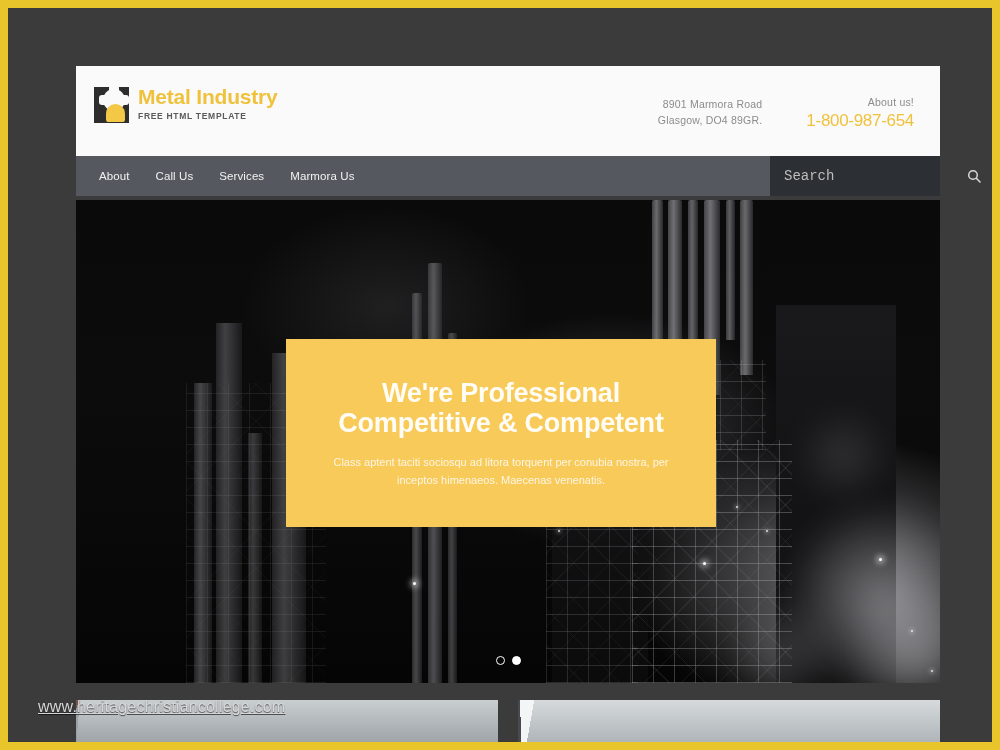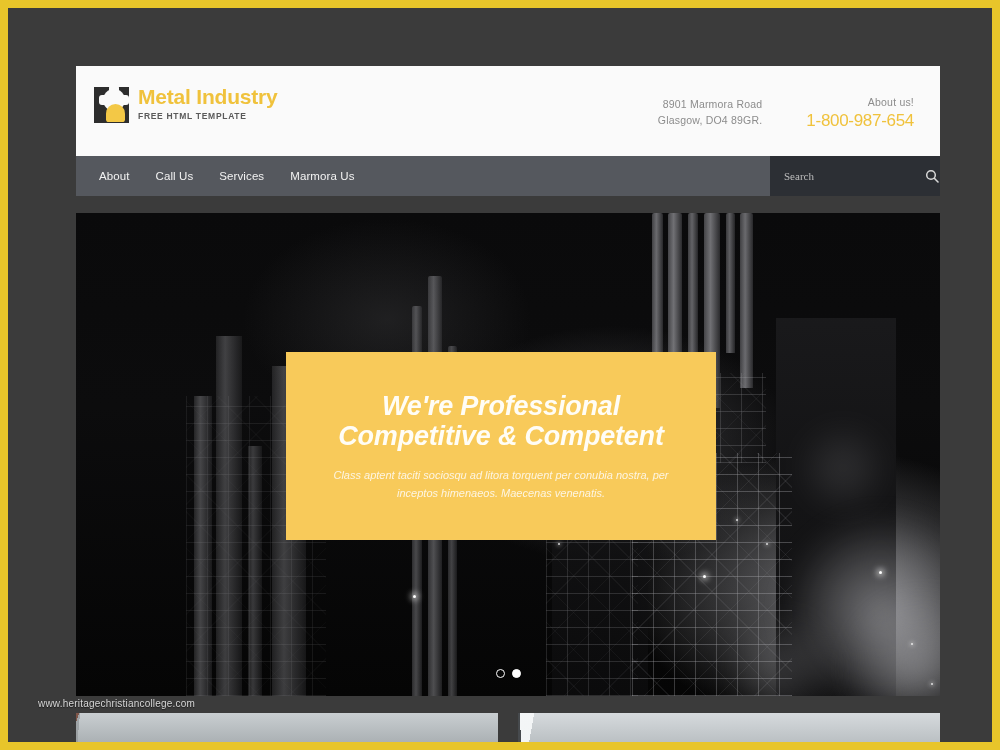--- a/index.html
+++ b/index.html
@@ -148,34 +148,33 @@
     align-items: center;
     padding: 0 14px;
     gap: 6px;
   }
   .search-input {
     flex: 1 1 auto;
     background: transparent;
     border: 0;
     outline: 0;
     color: #cfcfcf;
-    font-size: 11px;
-    font-family: Liberation Serif, serif;
+    font-size: 14px;
+    font-family: Liberation Mono, monospace;
   }
   .search-input::placeholder { color: #bdbdbd; }
   .search-icon { flex: 0 0 auto; line-height: 0; }
 
   
   .hero {
     position: relative;
-    margin-top: 17px;
+    margin-top: 4px;
     height: 483px;
     overflow: hidden;
     background: #070707;
-    font-style: italic;
   }
   .hero-photo { position: absolute; inset: 0; }
   .hero-photo .sky {
     position: absolute; inset: 0;
     background:
       radial-gradient(ellipse 300px 200px at 88% 78%, rgba(190,190,195,.55), rgba(0,0,0,0) 70%),
       radial-gradient(ellipse 260px 170px at 62% 48%, rgba(120,120,125,.45), rgba(0,0,0,0) 70%),
       radial-gradient(ellipse 200px 140px at 36% 22%, rgba(70,70,72,.35), rgba(0,0,0,0) 72%),
       linear-gradient(180deg, #0a0a0b 0%, #0c0c0d 40%, #050505 100%);
   }
@@ -296,24 +295,25 @@
       linear-gradient(100deg, rgba(245,247,248,.95) 0 16px, rgba(0,0,0,0) 16px 70px),
       linear-gradient(180deg, #d6dadd 0%, #b4babd 60%, #9ba1a4 100%);
   }
 
   
   .watermark {
     position: absolute;
     left: 30px;
     top: 690px;
     color: #d7d7d7;
-    font-size: 10px;
+    font-size: 16px;
     letter-spacing: 0.2px;
     z-index: 40;
     text-shadow: 0 1px 1px rgba(0,0,0,.6);
+    text-decoration: underline;
   }
 
   
   .bottom-strip {
     position: absolute;
     left: -8px; right: -8px;
     bottom: 0;
     height: 8px;
     background: #e8c52a;
     z-index: 50;

